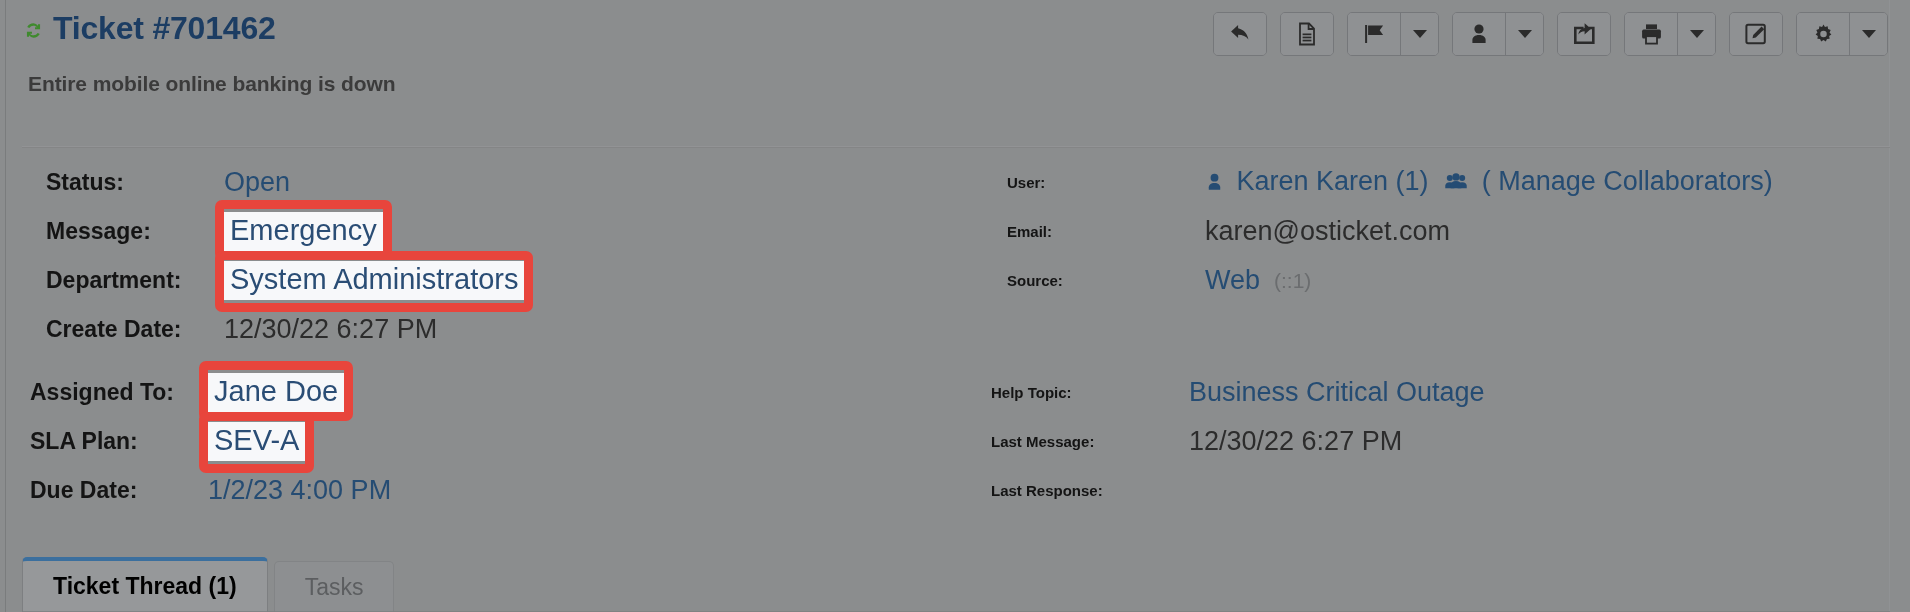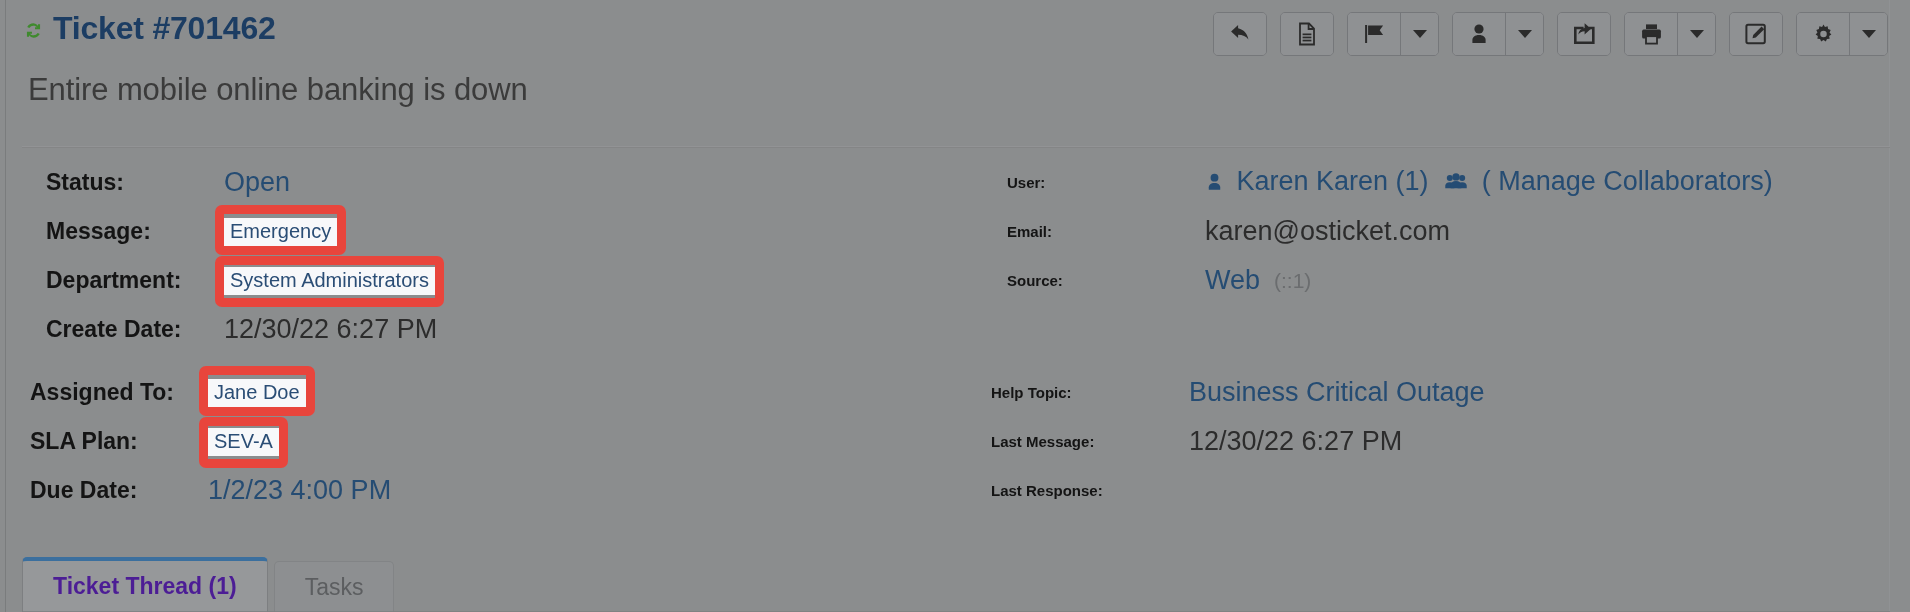--- a/index.html
+++ b/index.html
@@ -118,23 +118,23 @@
     border-left: 7px solid transparent;
     border-right: 7px solid transparent;
     border-top: 8px solid #2b2b2b;
   }
 
   
   .subject {
     position: absolute;
     left: 28px;
     top: 72px;
-    font-size: 31px;
+    font-size: 21px;
     color: #3b3b3b;
-    font-weight: normal;
+    font-weight: bold;
     letter-spacing: -0.1px;
     white-space: nowrap;
   }
 
   .hr-top {
     position: absolute;
     left: 22px;
     top: 146px;
     width: 1868px;
     height: 1px;
@@ -196,21 +196,21 @@
     position: relative;
     display: inline-block;
   }
   .hl {
     display: inline-block;
     background: #f7f8fa;
     color: #2a4d75;
     padding: 2px 6px 3px 6px;
     position: relative;
     z-index: 2;
-    font-size: 20px;
+    font-size: 29px;
     line-height: 1.15;
   }
   .redbox {
     position: absolute;
     border: 9px solid #e8453c;
     border-radius: 7px;
     z-index: 1;
     box-sizing: border-box;
     pointer-events: none;
   }
@@ -239,21 +239,21 @@
     justify-content: center;
     padding: 0 30px;
     box-sizing: border-box;
     font-size: 23px;
     border-radius: 5px 5px 0 0;
     cursor: pointer;
     white-space: nowrap;
   }
   .tab.active {
     background: #96989a;
-    color: #4c1d95;
+    color: #000000;
     font-weight: bold;
     border: 1px solid #7d7f81;
     border-top: 4px solid #3b6f9e;
     border-bottom: none;
   }
   .tab.inactive {
     background: #8d8f91;
     color: #5c5e60;
     border: 1px solid #828486;
     border-bottom: none;

